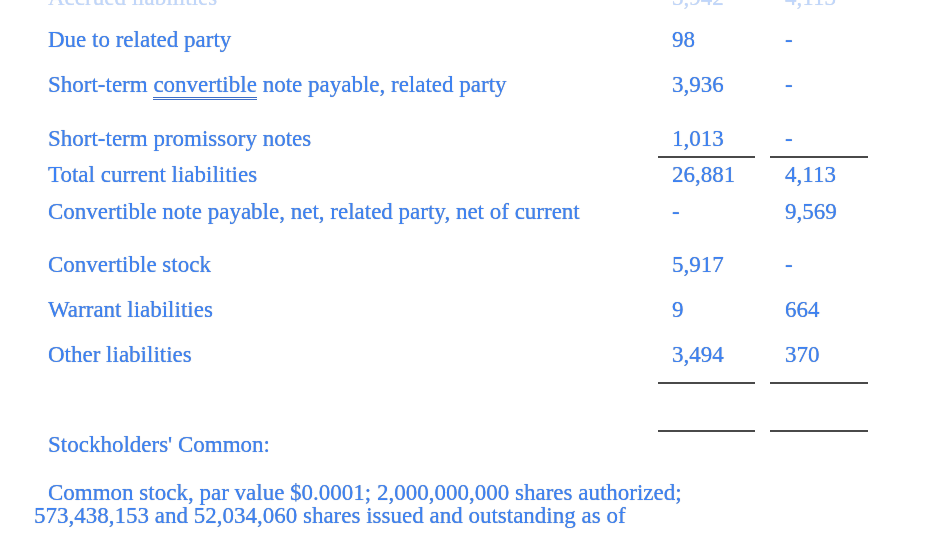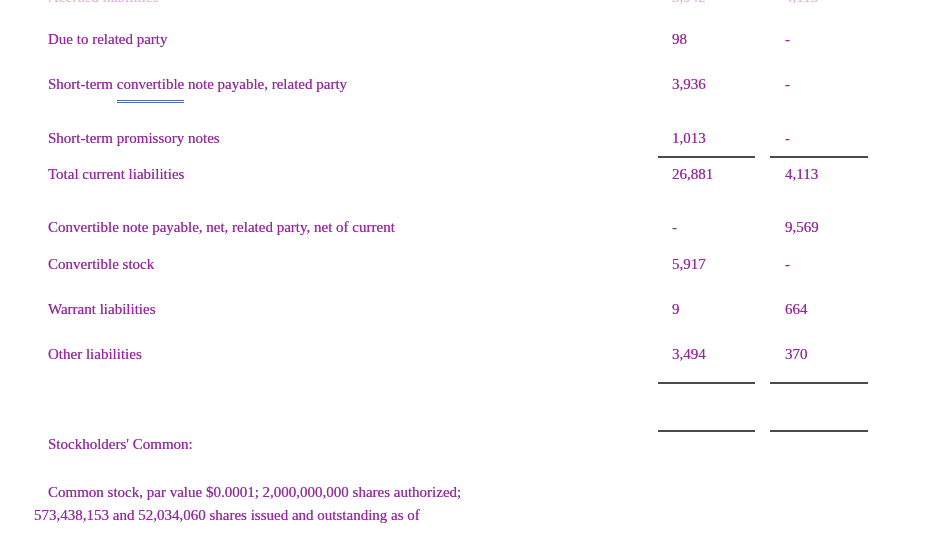--- a/index.html
+++ b/index.html
@@ -3,36 +3,36 @@
 <meta charset="utf-8">
 <style>
   html, body { margin: 0; padding: 0; background: #ffffff; }
   #page {
     position: relative;
     width: 950px;
     height: 533px;
     background: #ffffff;
     overflow: hidden;
     font-family: "Liberation Serif", "DejaVu Serif", serif;
-    font-size: 15px;
+    font-size: 23px;
     line-height: 23px;
-    color: #a21caf;
+    color: #3b82f6;
     text-shadow: 0 0 0.7px rgba(30,30,30,0.55);
   }
   .row { position: absolute; left: 0; width: 950px; height: 23px; white-space: nowrap; }
   .label { position: absolute; left: 48px; }
   .v1 { position: absolute; left: 672px; }
   .v2 { position: absolute; left: 785px; }
   .rule { position: absolute; height: 2px; background: #4a4a4a; }
   .rule.c1 { left: 658px; width: 97px; }
   .rule.c2 { left: 770px; width: 98px; }
   .clipped { opacity: 0.32; }
   .ul-blue {
     border-bottom: 3px double #3e6ec6;
-    padding-bottom: 8px;
+    padding-bottom: 0px;
   }
   .para { position: absolute; left: 34px; width: 880px; white-space: nowrap; }
   .para .indent { display: inline-block; width: 14px; }
 </style>
 </head>
 <body>
 
 <div id="page">
 
   <div class="row clipped" style="top:-14px">
@@ -61,21 +61,21 @@
 
   <div class="rule c1" style="top:156px"></div>
   <div class="rule c2" style="top:156px"></div>
 
   <div class="row" style="top:163px">
     <span class="label">Total current liabilities</span>
     <span class="v1">26,881</span>
     <span class="v2">4,113</span>
   </div>
 
-  <div class="row" style="top:216px">
+  <div class="row" style="top:200px">
     <span class="label">Convertible note payable, net, related party, net of current</span>
     <span class="v1">-</span>
     <span class="v2">9,569</span>
   </div>
 
   <div class="row" style="top:253px">
     <span class="label">Convertible stock</span>
     <span class="v1">5,917</span>
     <span class="v2">-</span>
   </div>

